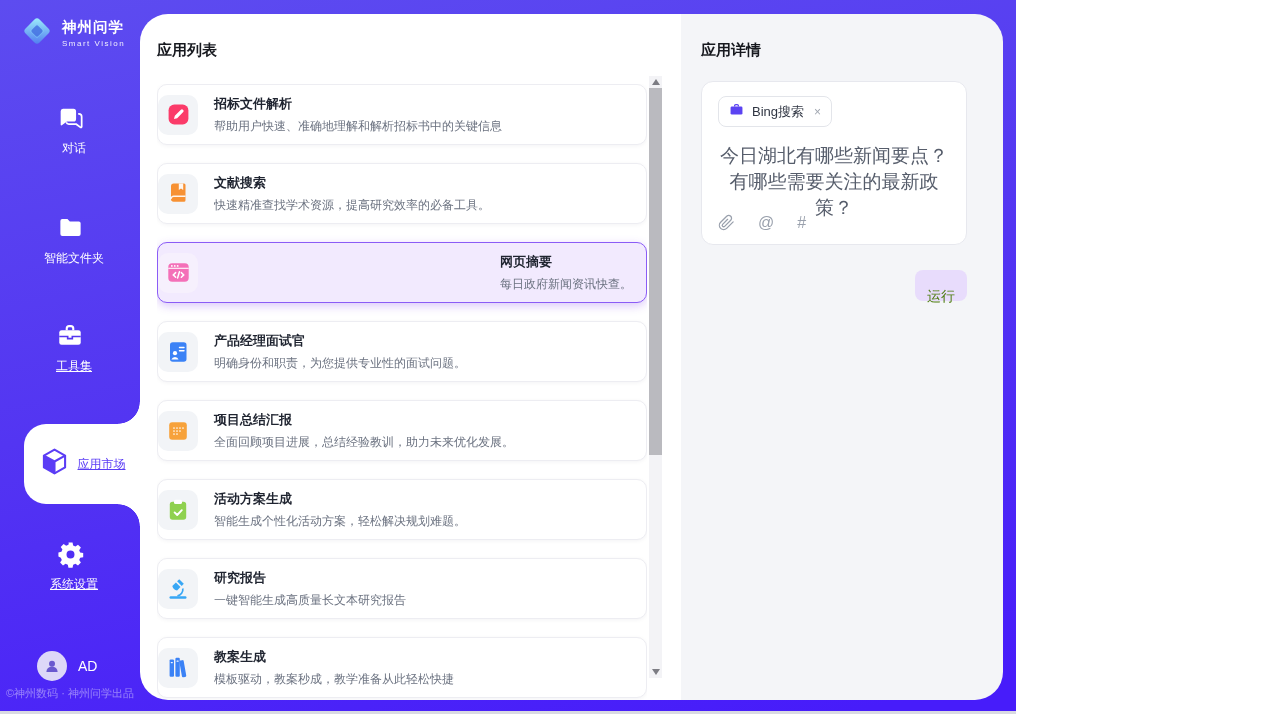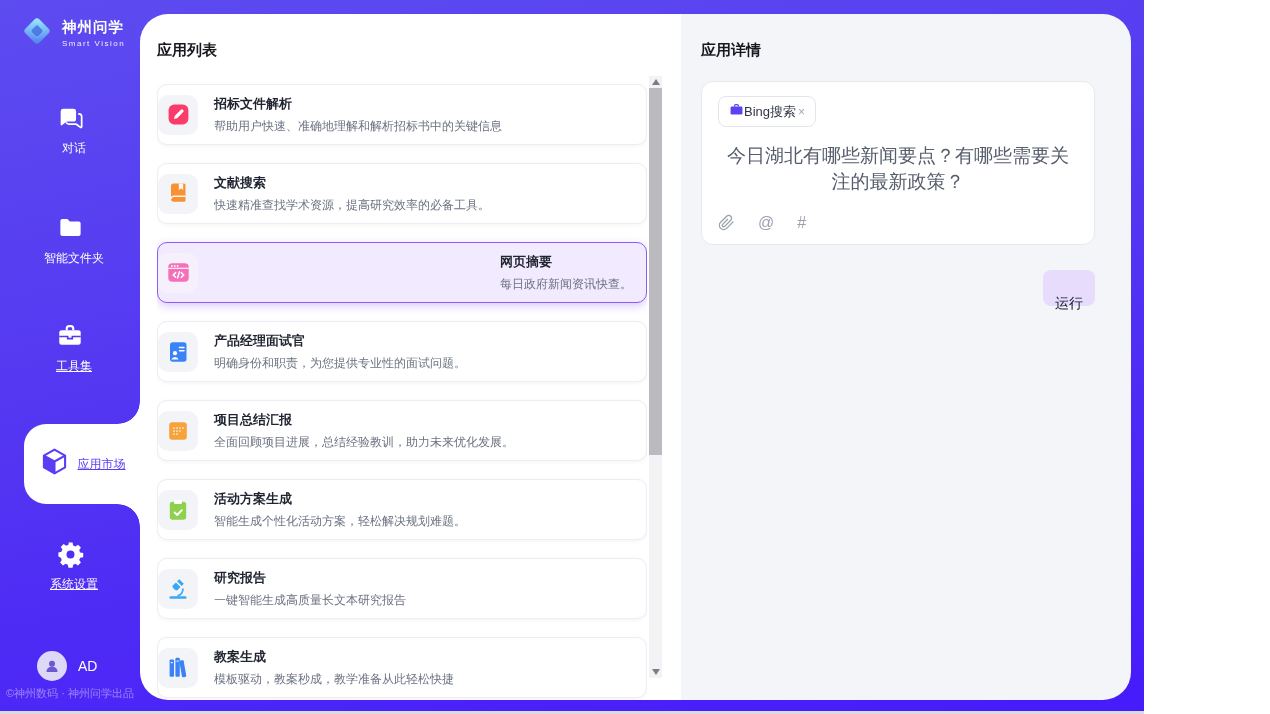--- a/index.html
+++ b/index.html
@@ -1,18 +1,18 @@
 <!DOCTYPE html>
 <html><head>
 <meta charset="utf-8">
 <style>
   * { box-sizing: border-box; margin: 0; padding: 0; }
   html,body { background:#fff; }
   .app {
-    position: relative; width: 1144px; height: 714px; overflow: hidden;
+    position: relative; width: 1016px; height: 714px; overflow: hidden;
     font-family: "Liberation Sans", "DejaVu Sans", sans-serif;
     background: linear-gradient(168deg, #5d4cf0 0%, #5335f2 48%, #471cfa 96%);
   }
   .app::after { content:""; position:absolute; left:0; right:0; bottom:0; height:3px; background:#d9dae2; }
 
   
   .sidebar { position:absolute; left:0; top:0; bottom:0; width:140px; z-index:2; }
   .brand { position:absolute; top:13px; left:19px; display:flex; align-items:center; gap:7px; }
   .brand-text .bn { color:#fff; font-size:14.5px; font-weight:bold; letter-spacing:1px; }
   .brand-text .bs { color:rgba(255,255,255,.9); font-size:8px; letter-spacing:1.5px; margin-top:2px; }
@@ -53,31 +53,31 @@
   .sb-btn { position:absolute; left:0; width:13px; height:12px; display:flex; align-items:center; justify-content:center; cursor:pointer; }
   .sb-btn.up { top:0; } .sb-btn.down { bottom:0; }
   .tri-up { width:0; height:0; border-left:4px solid transparent; border-right:4px solid transparent; border-bottom:6px solid #7d7d84; }
   .tri-down { width:0; height:0; border-left:4px solid transparent; border-right:4px solid transparent; border-top:6px solid #7d7d84; }
   .sb-thumb { position:absolute; left:0; top:12px; width:13px; height:367px; background:#bababf; cursor:grab; }
 
   
   .detail { flex:1; background:#f4f5f8; padding:27px 36px 0 20px; }
   .query-card { position:relative; margin-top:21px; height:164px; background:#fff;
     border:1px solid #e7e8ee; border-radius:12px; padding:14px 16px; }
-  .tag { display:inline-flex; align-items:center; height:31px; padding:0 10px;
+  .tag { display:inline-flex; align-items:center; gap:8px; height:31px; padding:0 10px;
     background:#fff; border:1px solid #e3e5ea; border-radius:8px; cursor:pointer; }
   .tag-label { font-size:13px; color:#2f3542; }
   .tag-close { font-size:12px; color:#a0a6b0; margin-left:2px; cursor:pointer; }
   .query-text { margin-top:16px; font-size:19px; color:#565d6b; cursor:text;text-align:center; }
   .query-tools { position:absolute; left:16px; bottom:13px; display:flex; align-items:center; gap:23px; }
   .qt-icon { color:#9aa1ad; font-size:16px; line-height:1; cursor:pointer; display:flex; align-items:center; }
   .run-row { margin-top:25px; text-align:right; }
   .run-btn { display:inline-block; min-width:50px; height:31px; line-height:31px; text-align:center;
-    background:#e8dcfc; color:#0f172a; font-size:14px; border:none; border-radius:8px; padding:18px 12px; cursor:pointer;
-    font-family:Liberation Sans, sans-serif; }
+    background:#e8dcfc; color:#4d7c0f; font-size:14px; border:none; border-radius:8px; padding:12px 12px; cursor:pointer;
+    font-family:Liberation Mono, monospace; }
 </style>
 </head>
 <body>
 
 <div class="app">
 
   <aside class="sidebar">
     <div class="brand">
       <span id="logo-icon"><svg viewBox="0 0 40 40" width="36" height="36">
             <defs>

